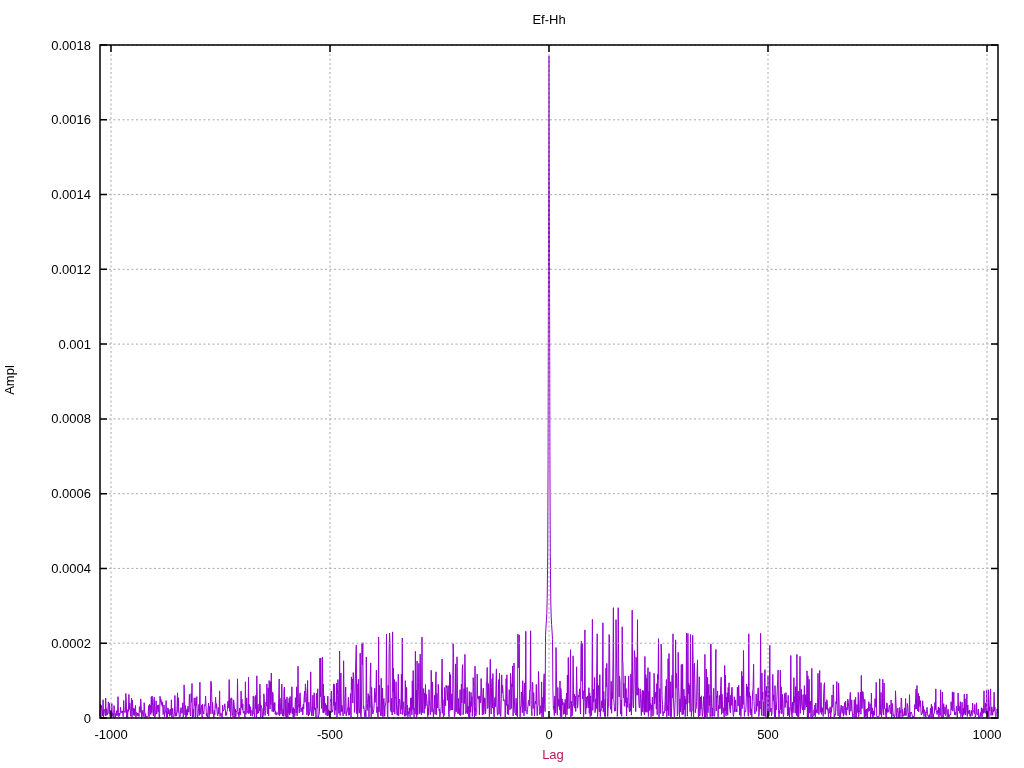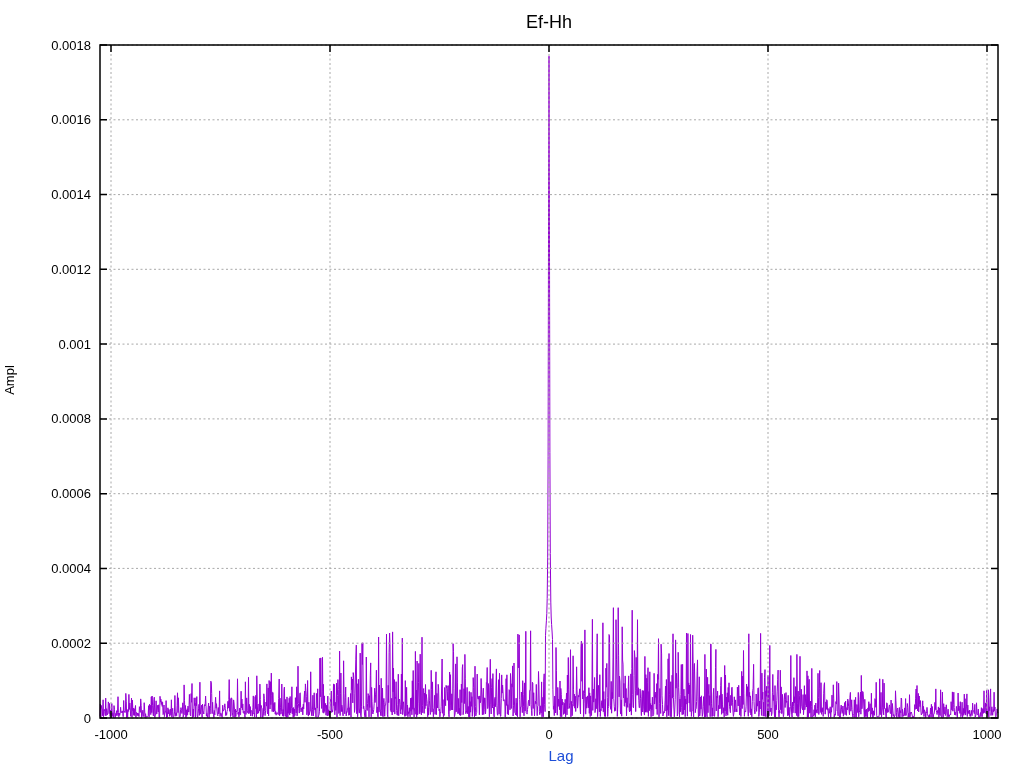--- a/index.html
+++ b/index.html
@@ -8,25 +8,25 @@
     background:#ffffff;
     font-family:"Liberation Sans", sans-serif;
     color:#000000;
     position:relative;
     overflow:hidden;
   }
   .chart{position:absolute;inset:0;}
   #plot{position:absolute;left:0;top:0;}
   .title{
     position:absolute;left:100px;top:12px;width:898px;
-    text-align:center;font-size:18px;color:#000;
+    text-align:center;font-size:13px;color:#000;
   }
   .xlabel{
-    position:absolute;left:112px;top:747px;width:898px;
-    text-align:center;font-size:15px;color:#1d4ed8;
+    position:absolute;left:104px;top:747px;width:898px;
+    text-align:center;font-size:13px;color:#be185d;
   }
   .ylabel{
     position:absolute;left:9px;top:380px;
     font-size:13px;color:#000;white-space:nowrap;
     transform:translate(-50%,-50%) rotate(-90deg);
   }
 </style>
 </head>
 <body>
 

